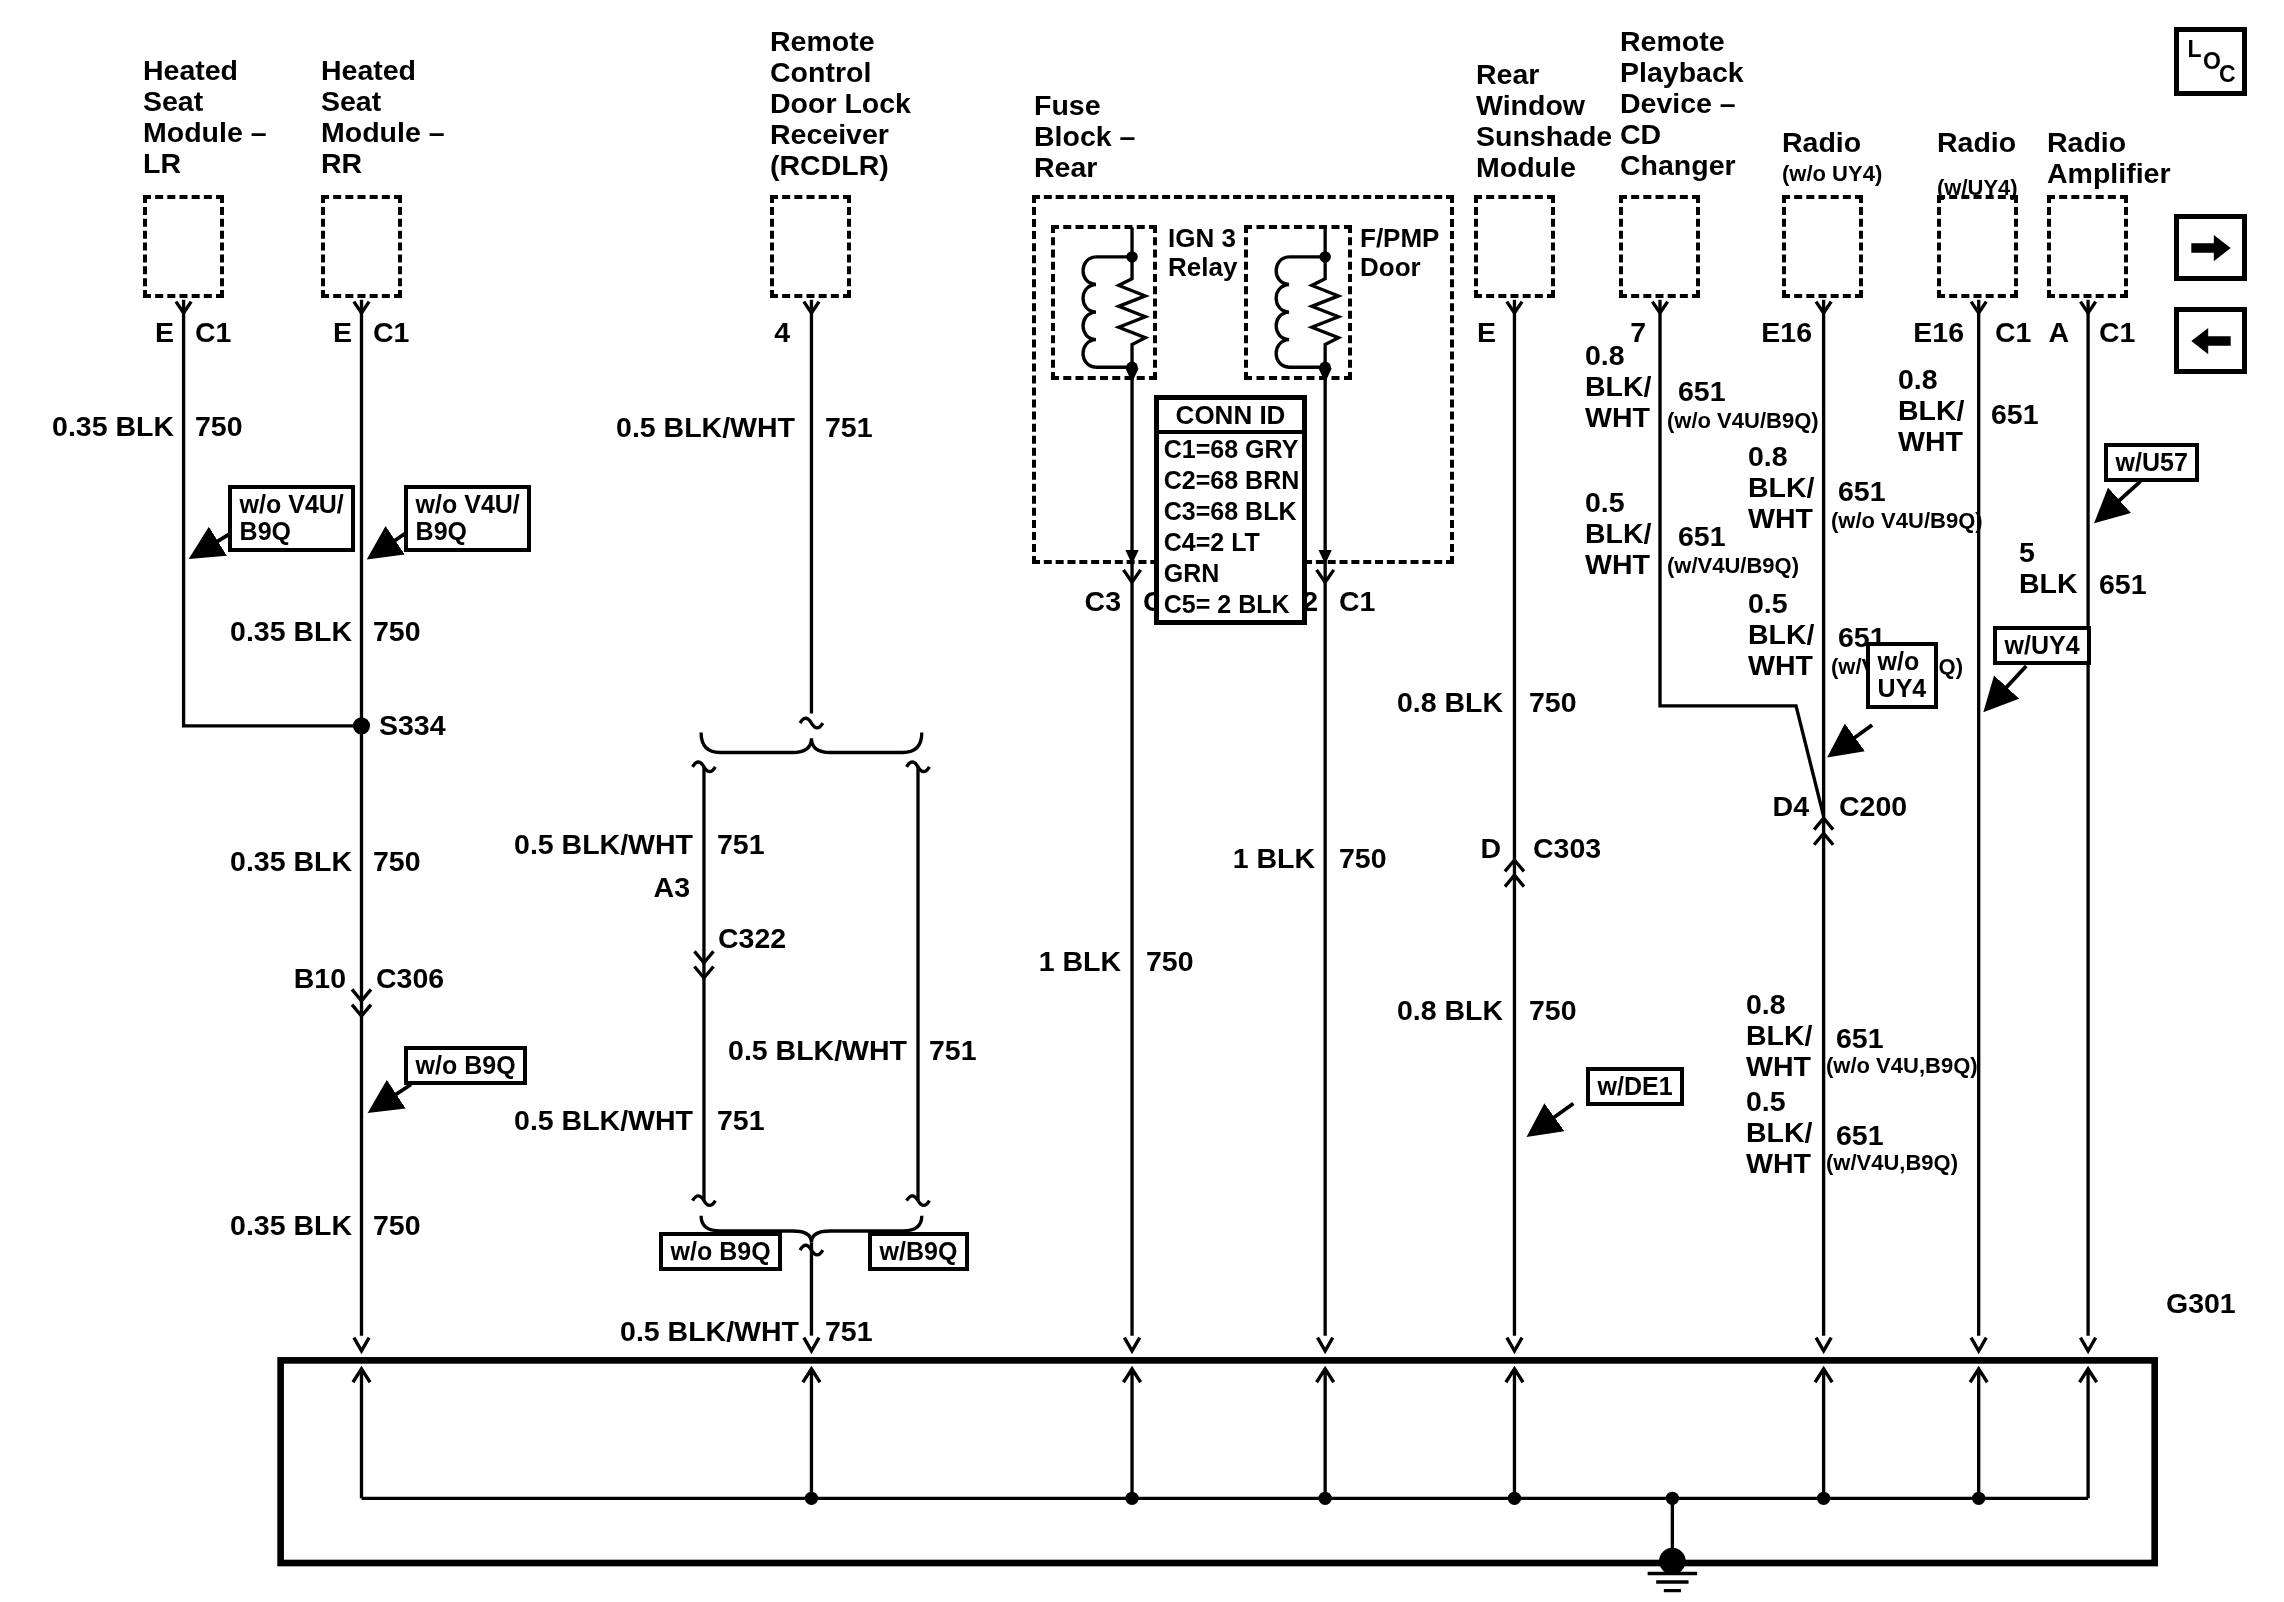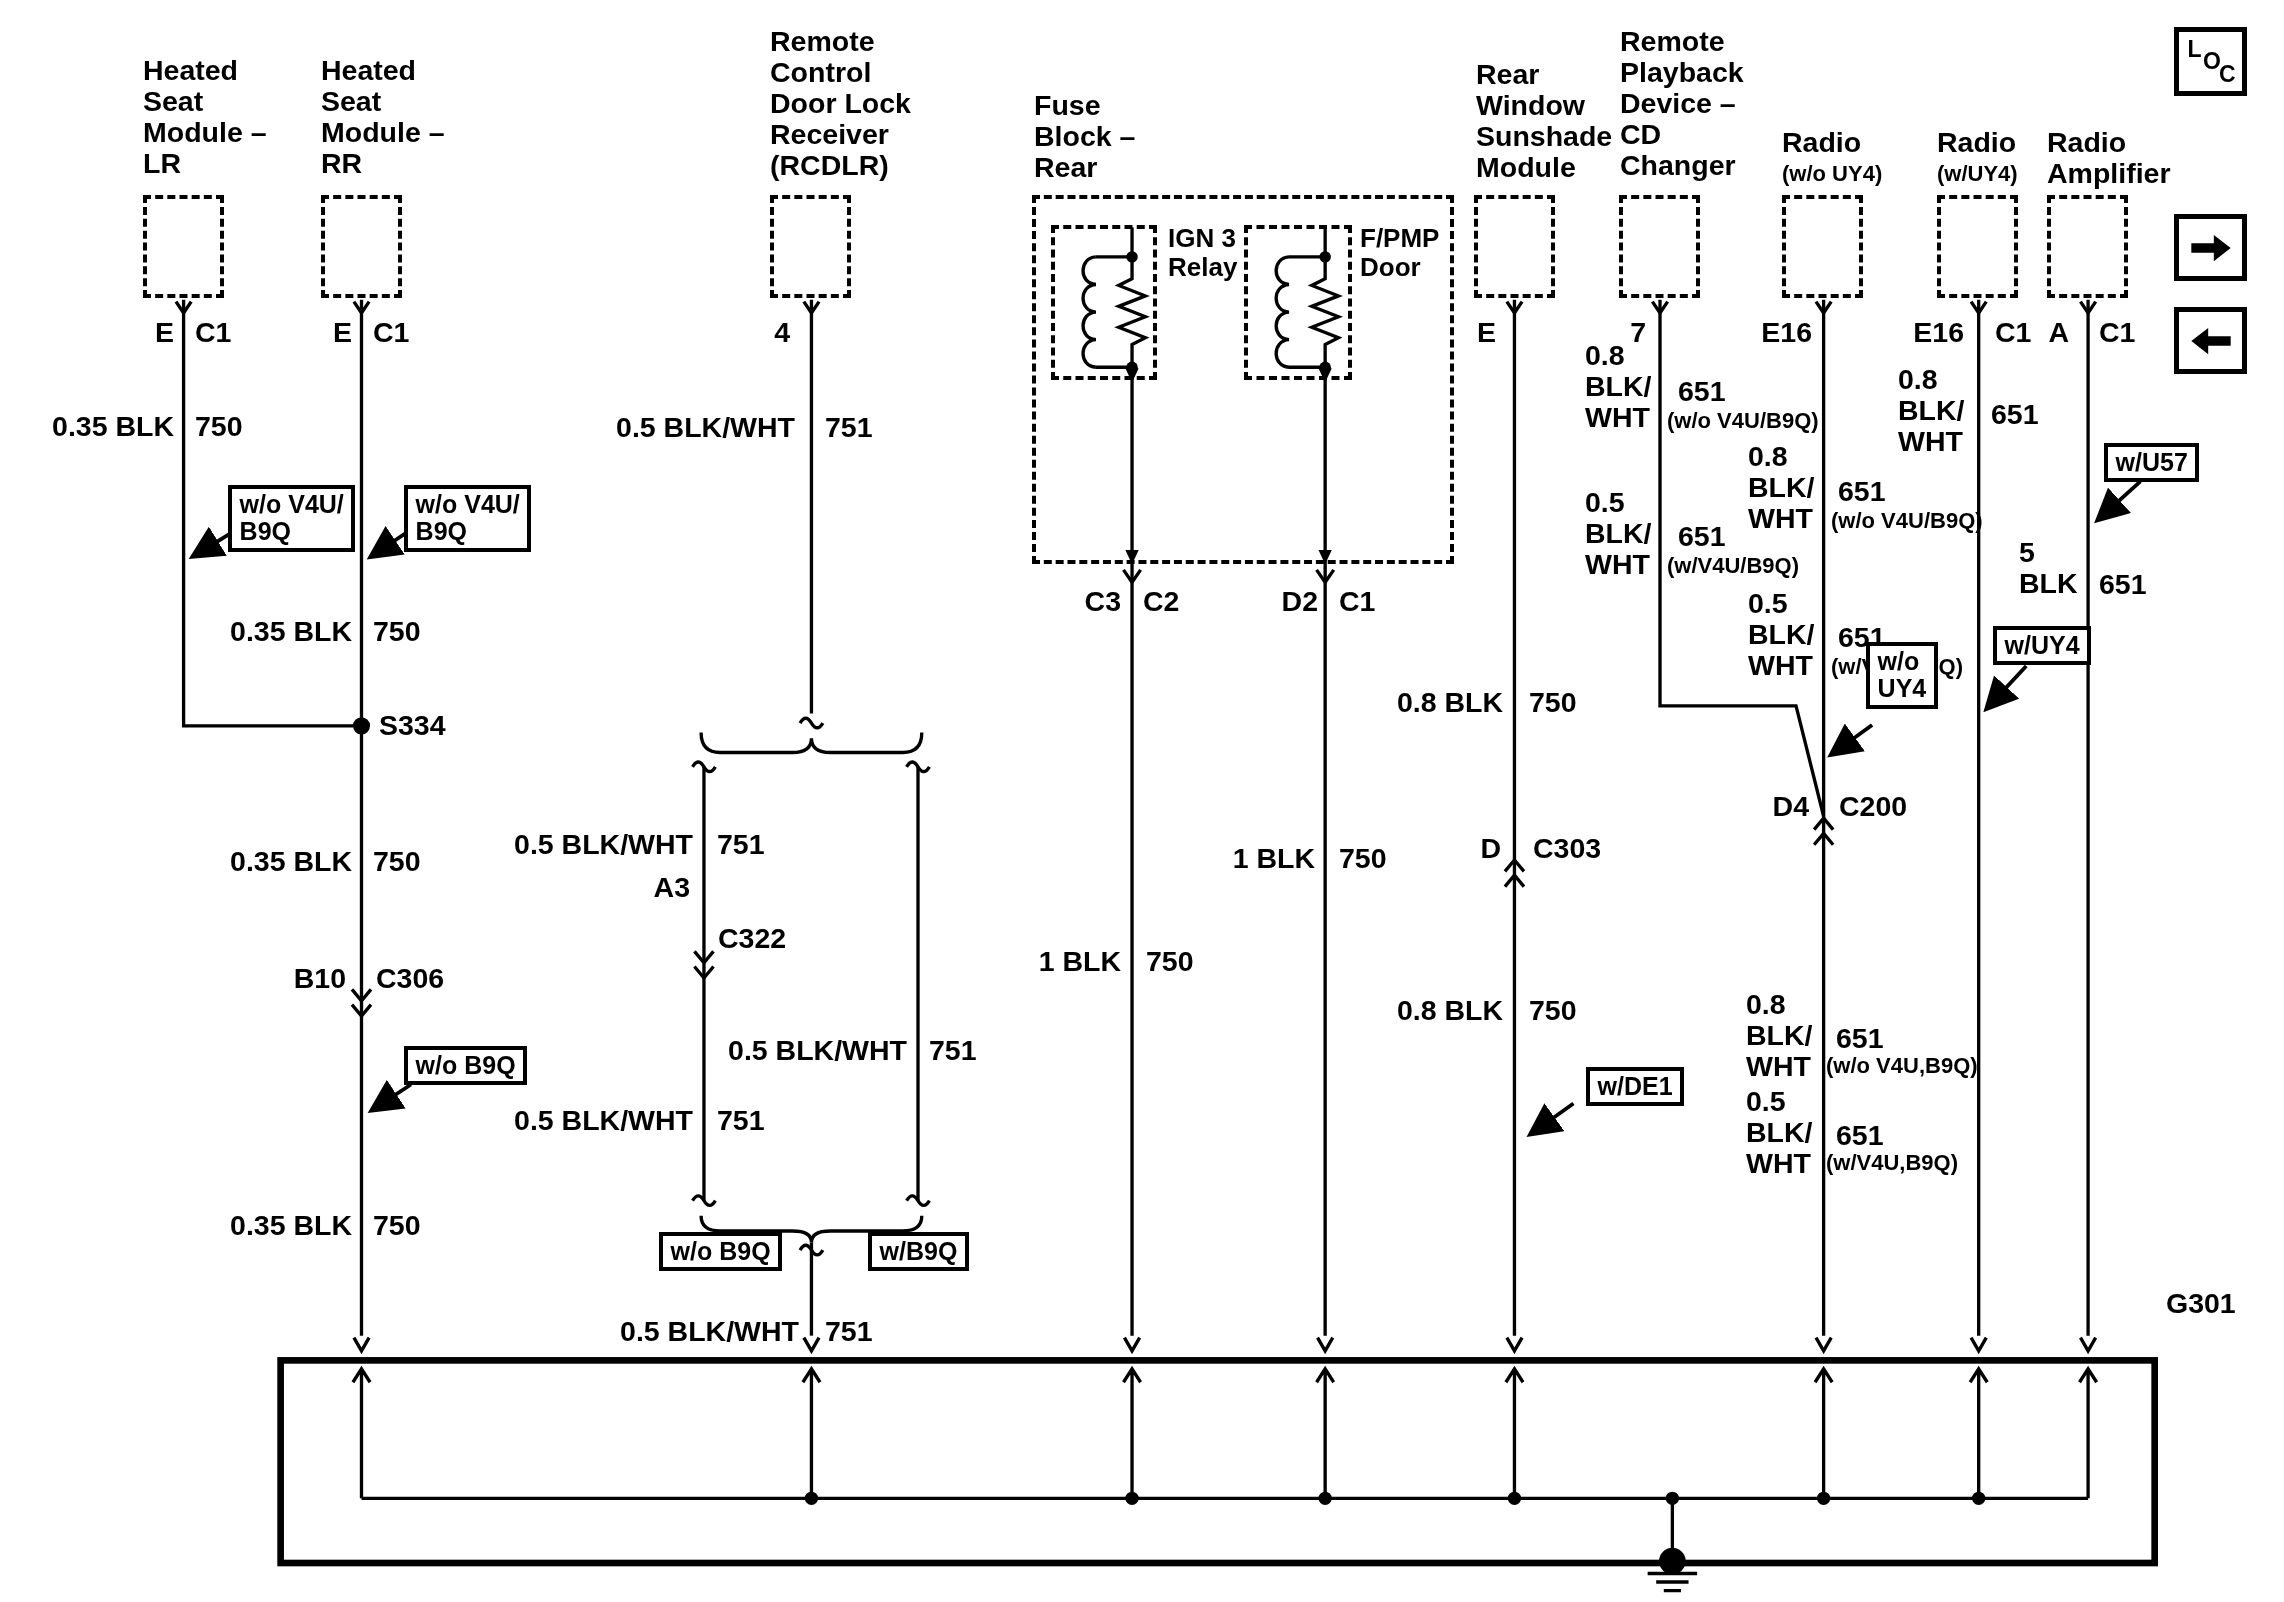--- a/index.html
+++ b/index.html
@@ -197,21 +197,21 @@
 Sunshade
 Module</div>
   <div class="t" style="left:1620px;top:26px">Remote
 Playback
 Device –
 CD
 Changer</div>
   <div class="t" style="left:1782px;top:127px">Radio</div>
   <div class="t sm" style="left:1782px;top:162px">(w/o UY4)</div>
   <div class="t" style="left:1937px;top:127px">Radio</div>
-  <div class="t sm" style="left:1937px;top:162px">(w/UY4)</div>
+  <div class="t sm" style="left:1937px;top:176px">(w/UY4)</div>
   <div class="t" style="left:2047px;top:127px">Radio
 Amplifier</div>
 
   <div class="t" style="left:1168px;top:224px;font-size:26px;line-height:28.5px">IGN 3
 Relay</div>
   <div class="t" style="left:1360px;top:224px;font-size:26px;line-height:28.5px">F/PMP
 Door</div>
 
   <div class="t ra" style="right:2111px;top:317px">E</div>
   <div class="t" style="left:195px;top:317px">C1</div>
@@ -224,20 +224,28 @@
   <div class="t ra" style="right:321px;top:317px">E16</div>
   <div class="t" style="left:1995px;top:317px">C1</div>
   <div class="t ra" style="right:216px;top:317px">A</div>
   <div class="t" style="left:2099px;top:317px">C1</div>
 
   <div class="t ra" style="right:1164px;top:586px">C3</div>
   <div class="t" style="left:1143px;top:586px">C2</div>
   <div class="t ra" style="right:967px;top:586px">D2</div>
   <div class="t" style="left:1339px;top:586px">C1</div>
 
+  <div class="conn" style="left:1154px;top:395px">
+    <div class="hd">CONN ID</div>
+    <div class="rw">C1=68 GRY</div>
+    <div class="rw">C2=68 BRN</div>
+    <div class="rw">C3=68 BLK</div>
+    <div class="rw">C4=2 LT GRN</div>
+    <div class="rw">C5= 2 BLK</div>
+  </div>
 
   <div class="t ra" style="right:2111px;top:411px">0.35 BLK</div>
   <div class="t" style="left:195px;top:411px">750</div>
 
   <div class="t ra" style="right:1933px;top:616px">0.35 BLK</div>
   <div class="t" style="left:373px;top:616px">750</div>
 
   <div class="t" style="left:379px;top:710px">S334</div>
 
   <div class="t ra" style="right:1933px;top:846px">0.35 BLK</div>

